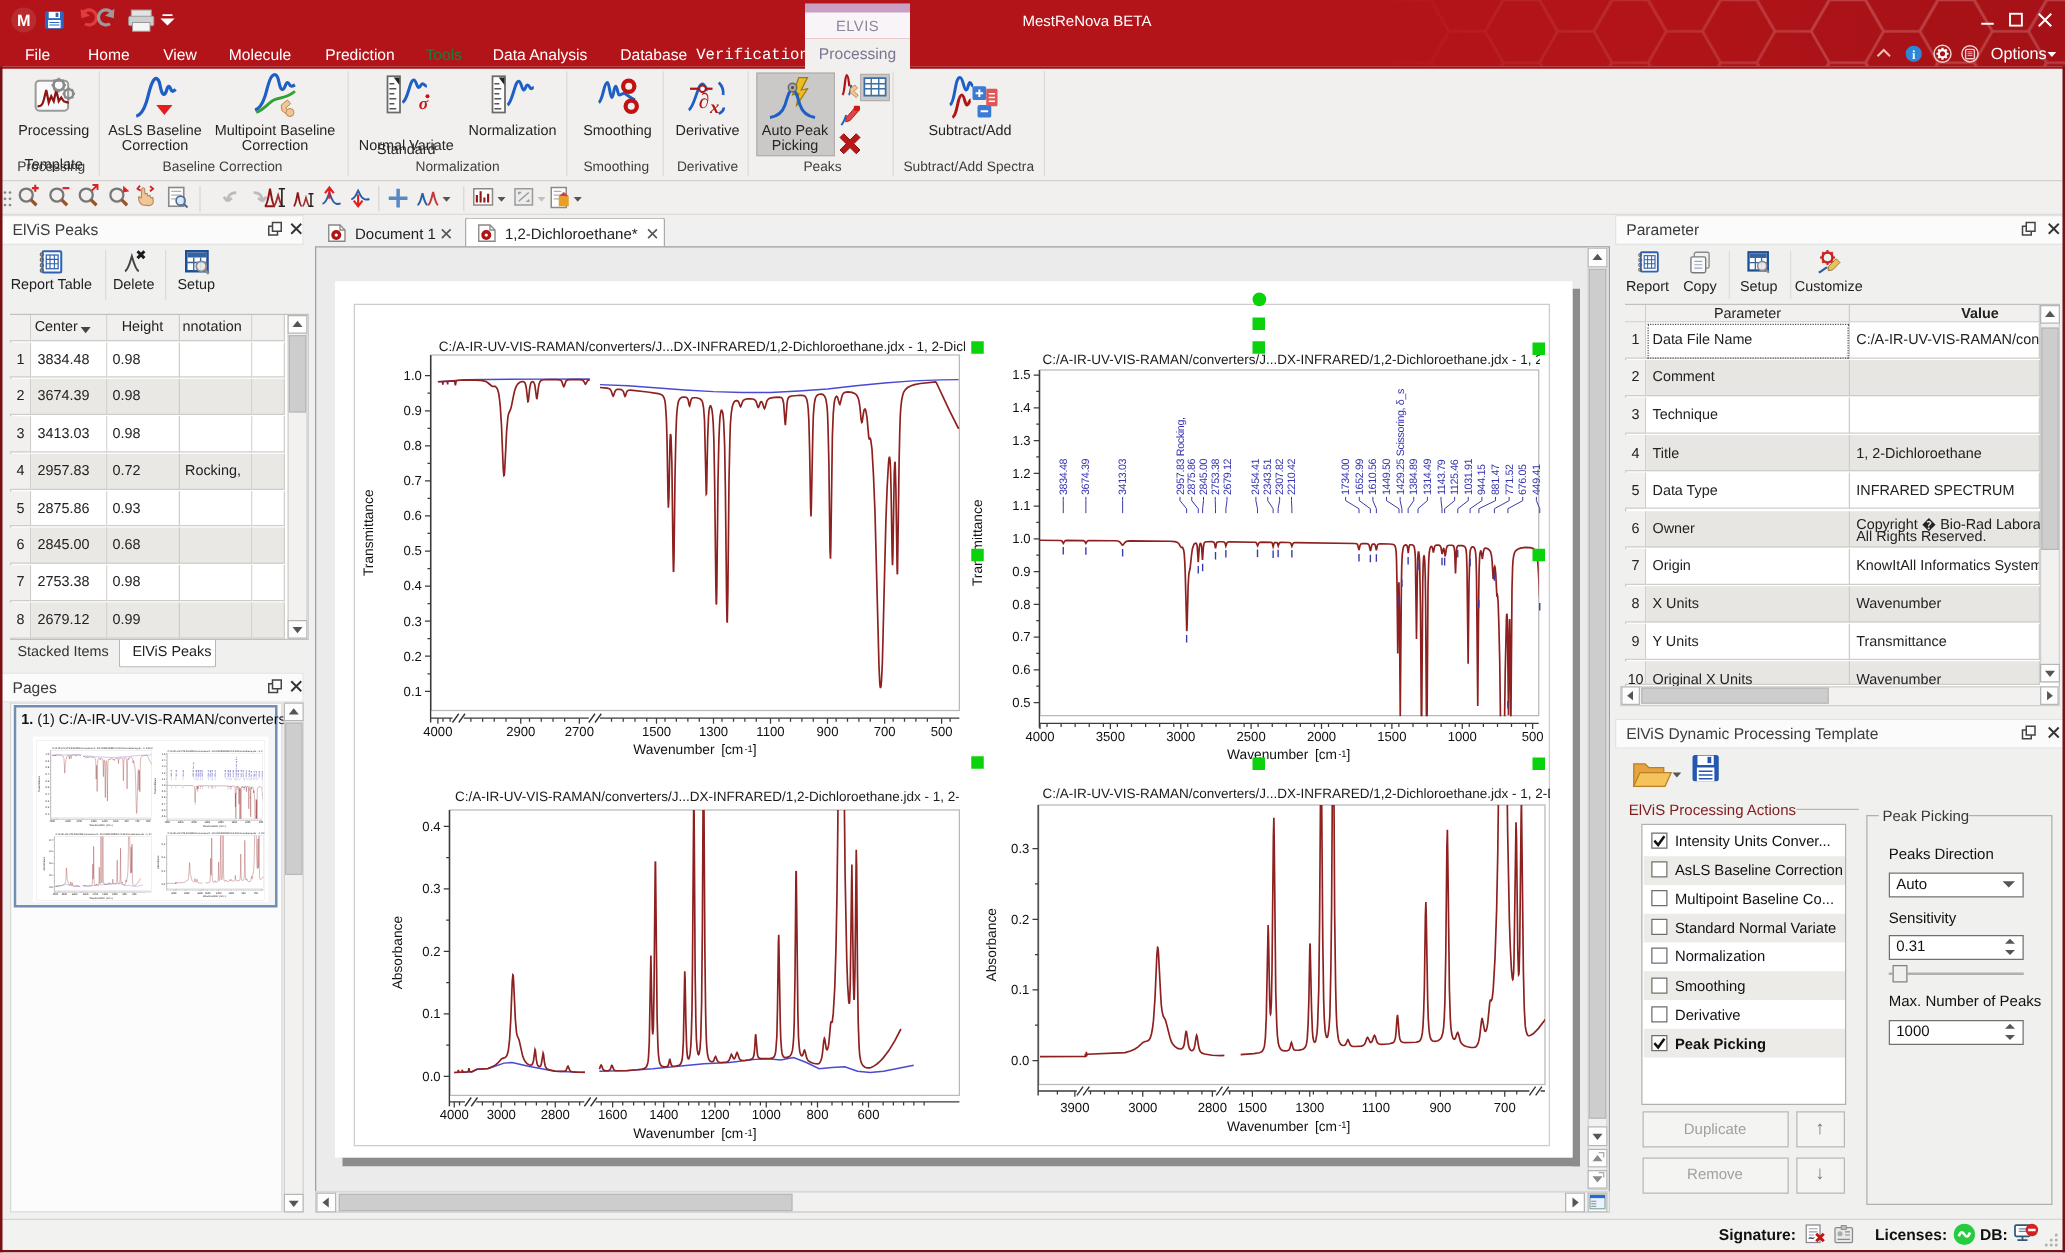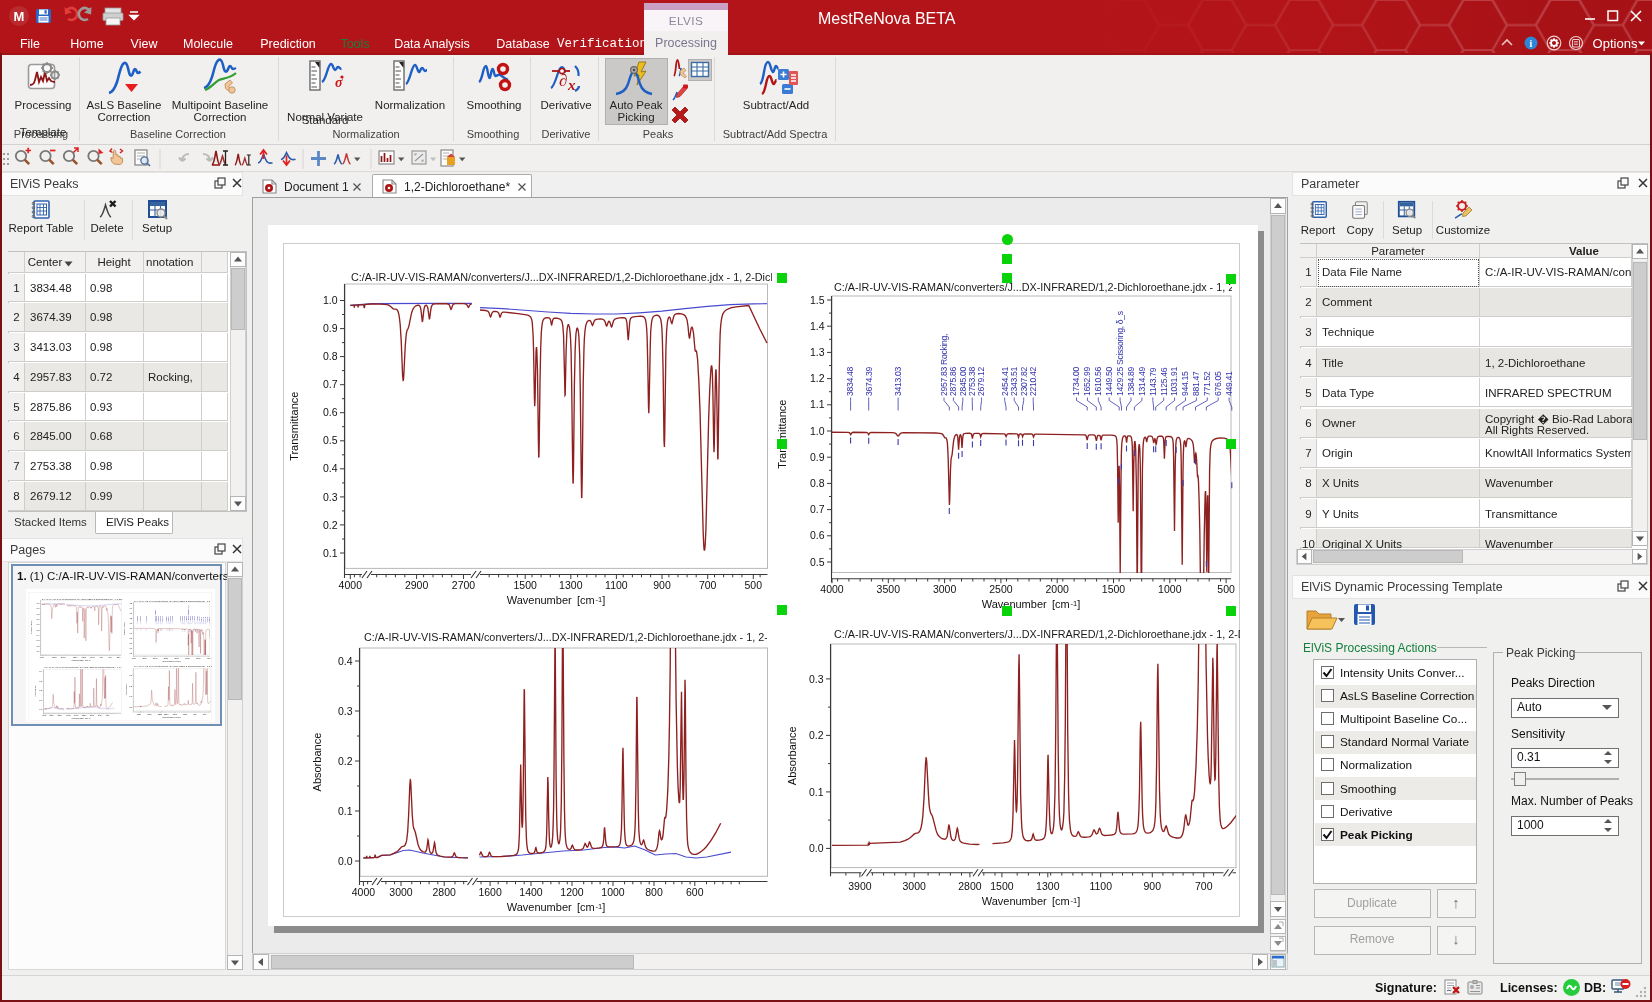--- a/index.html
+++ b/index.html
@@ -46,21 +46,21 @@
 <path d="M56.5 1 L57 8.5 L64 6.5 Z" fill="#e23c3c"></path>
 <path d="M80 13 a6 6 0 1 1 2 -8" fill="none" stroke="#9b9b9b" stroke-width="2.6"></path>
 <path d="M83.5 1 L83 8.5 L76 6.5 Z" fill="#9b9b9b"></path>
 <g>
         <rect x="97" y="2" width="16" height="6" fill="#e3e3e3" stroke="#9a9a9a" stroke-width="0.8"></rect>
 <rect x="95" y="7" width="20" height="7.5" rx="1" fill="#cfcfcf" stroke="#9a9a9a" stroke-width="0.8"></rect>
 <rect x="98" y="12" width="14" height="7" fill="#f5f5f5" stroke="#9a9a9a" stroke-width="0.8"></rect>
       </g>
 <path d="M122 6 h8 M122 9.5 l4 4 l4 -4 z" stroke="#fff" stroke-width="1.4" fill="#fff"></path>
 </svg>
-<div class="tx" style="left:818px;top:10px;font-size:16px;color:#fff;">MestReNova BETA</div>
+<div class="tx" style="left:818px;top:10px;font-size:12px;color:#fff;">MestReNova BETA</div>
 <svg class="abs" style="left:1583px;top:9px;" width="66" height="14" viewBox="0 0 66 14">
 <path d="M2 10 h10" stroke="#fff" stroke-width="1.6"></path>
 <rect x="25" y="2" width="9.5" height="9.5" fill="none" stroke="#fff" stroke-width="1.5"></rect>
 <path d="M48 2 l10 10 M58 2 l-10 10" stroke="#fff" stroke-width="1.6"></path>
 </svg>
 </div>
 <div class="tx" style="left:30px;top:37px;font-size:12.5px;color:#fff;transform:translateX(-50%);">File</div>
 <div class="tx" style="left:87px;top:37px;font-size:12.5px;color:#fff;transform:translateX(-50%);">Home</div>
 <div class="tx" style="left:144px;top:37px;font-size:12.5px;color:#fff;transform:translateX(-50%);">View</div>
 <div class="tx" style="left:208px;top:37px;font-size:12.5px;color:#fff;transform:translateX(-50%);">Molecule</div>
@@ -865,21 +865,21 @@
 <path d="M2 24 l5 -11 h25 l-5 11 z" fill="#f6c35a" stroke="#b8802a" stroke-width="1"></path>
 <path d="M33 13 l3.5 4 l3.5 -4 z" fill="#555"></path>
 </svg>
 <svg class="abs" style="left:1353px;top:603px;" width="24" height="26" viewBox="0 0 24 26">
 <rect x="1" y="1" width="21" height="21" rx="2" fill="#2458b0"></rect>
 <rect x="5" y="1.5" width="13" height="7.5" fill="#fff"></rect>
     <rect x="13" y="2.5" width="3" height="5" fill="#2458b0"></rect>
 <rect x="4.5" y="11" width="14" height="11" fill="#fff"></rect>
     <path d="M6 14h11M6 17h11M6 20h11" stroke="#2458b0" stroke-width="1.1"></path>
 </svg>
-<div class="tx" style="left:1303px;top:641px;font-size:12px;color:#15803d;">ElViS Processing Actions</div>
+<div class="tx" style="left:1303px;top:641px;font-size:12px;color:#7f1d1d;">ElViS Processing Actions</div>
 <div class="abs" style="left:1437px;top:647px;width:50px;height:1px;background:#b8b8b8;"></div>
 <div class="abs" style="left:1313px;top:659px;width:164px;height:225px;background:#fff;border:1px solid #b0b0b0;"></div>
 <div class="abs" style="left:1320.5px;top:666.0px;width:13px;height:13px;background:#fff;border:1px solid #6e6e6e;"></div>
 <svg class="abs" style="left:1320.5px;top:666.0px;" width="13" height="13" viewBox="0 0 13 13">
     <path d="M2.5 6.5 l3 3.5 l5 -7" fill="none" stroke="#111" stroke-width="2"></path>
   </svg>
 <div class="tx" style="left:1340.0px;top:666.0px;font-size:11.8px;color:#111;">Intensity Units Conver...</div>
 <div class="abs" style="left:1314.5px;top:684.6px;width:161px;height:23.1px;background:#ecebe8;"></div>
 <div class="abs" style="left:1320.5px;top:689.1px;width:13px;height:13px;background:#fff;border:1px solid #6e6e6e;"></div>
 <div class="tx" style="left:1340.0px;top:689.1px;font-size:11.8px;color:#111;">AsLS Baseline Correction</div>

